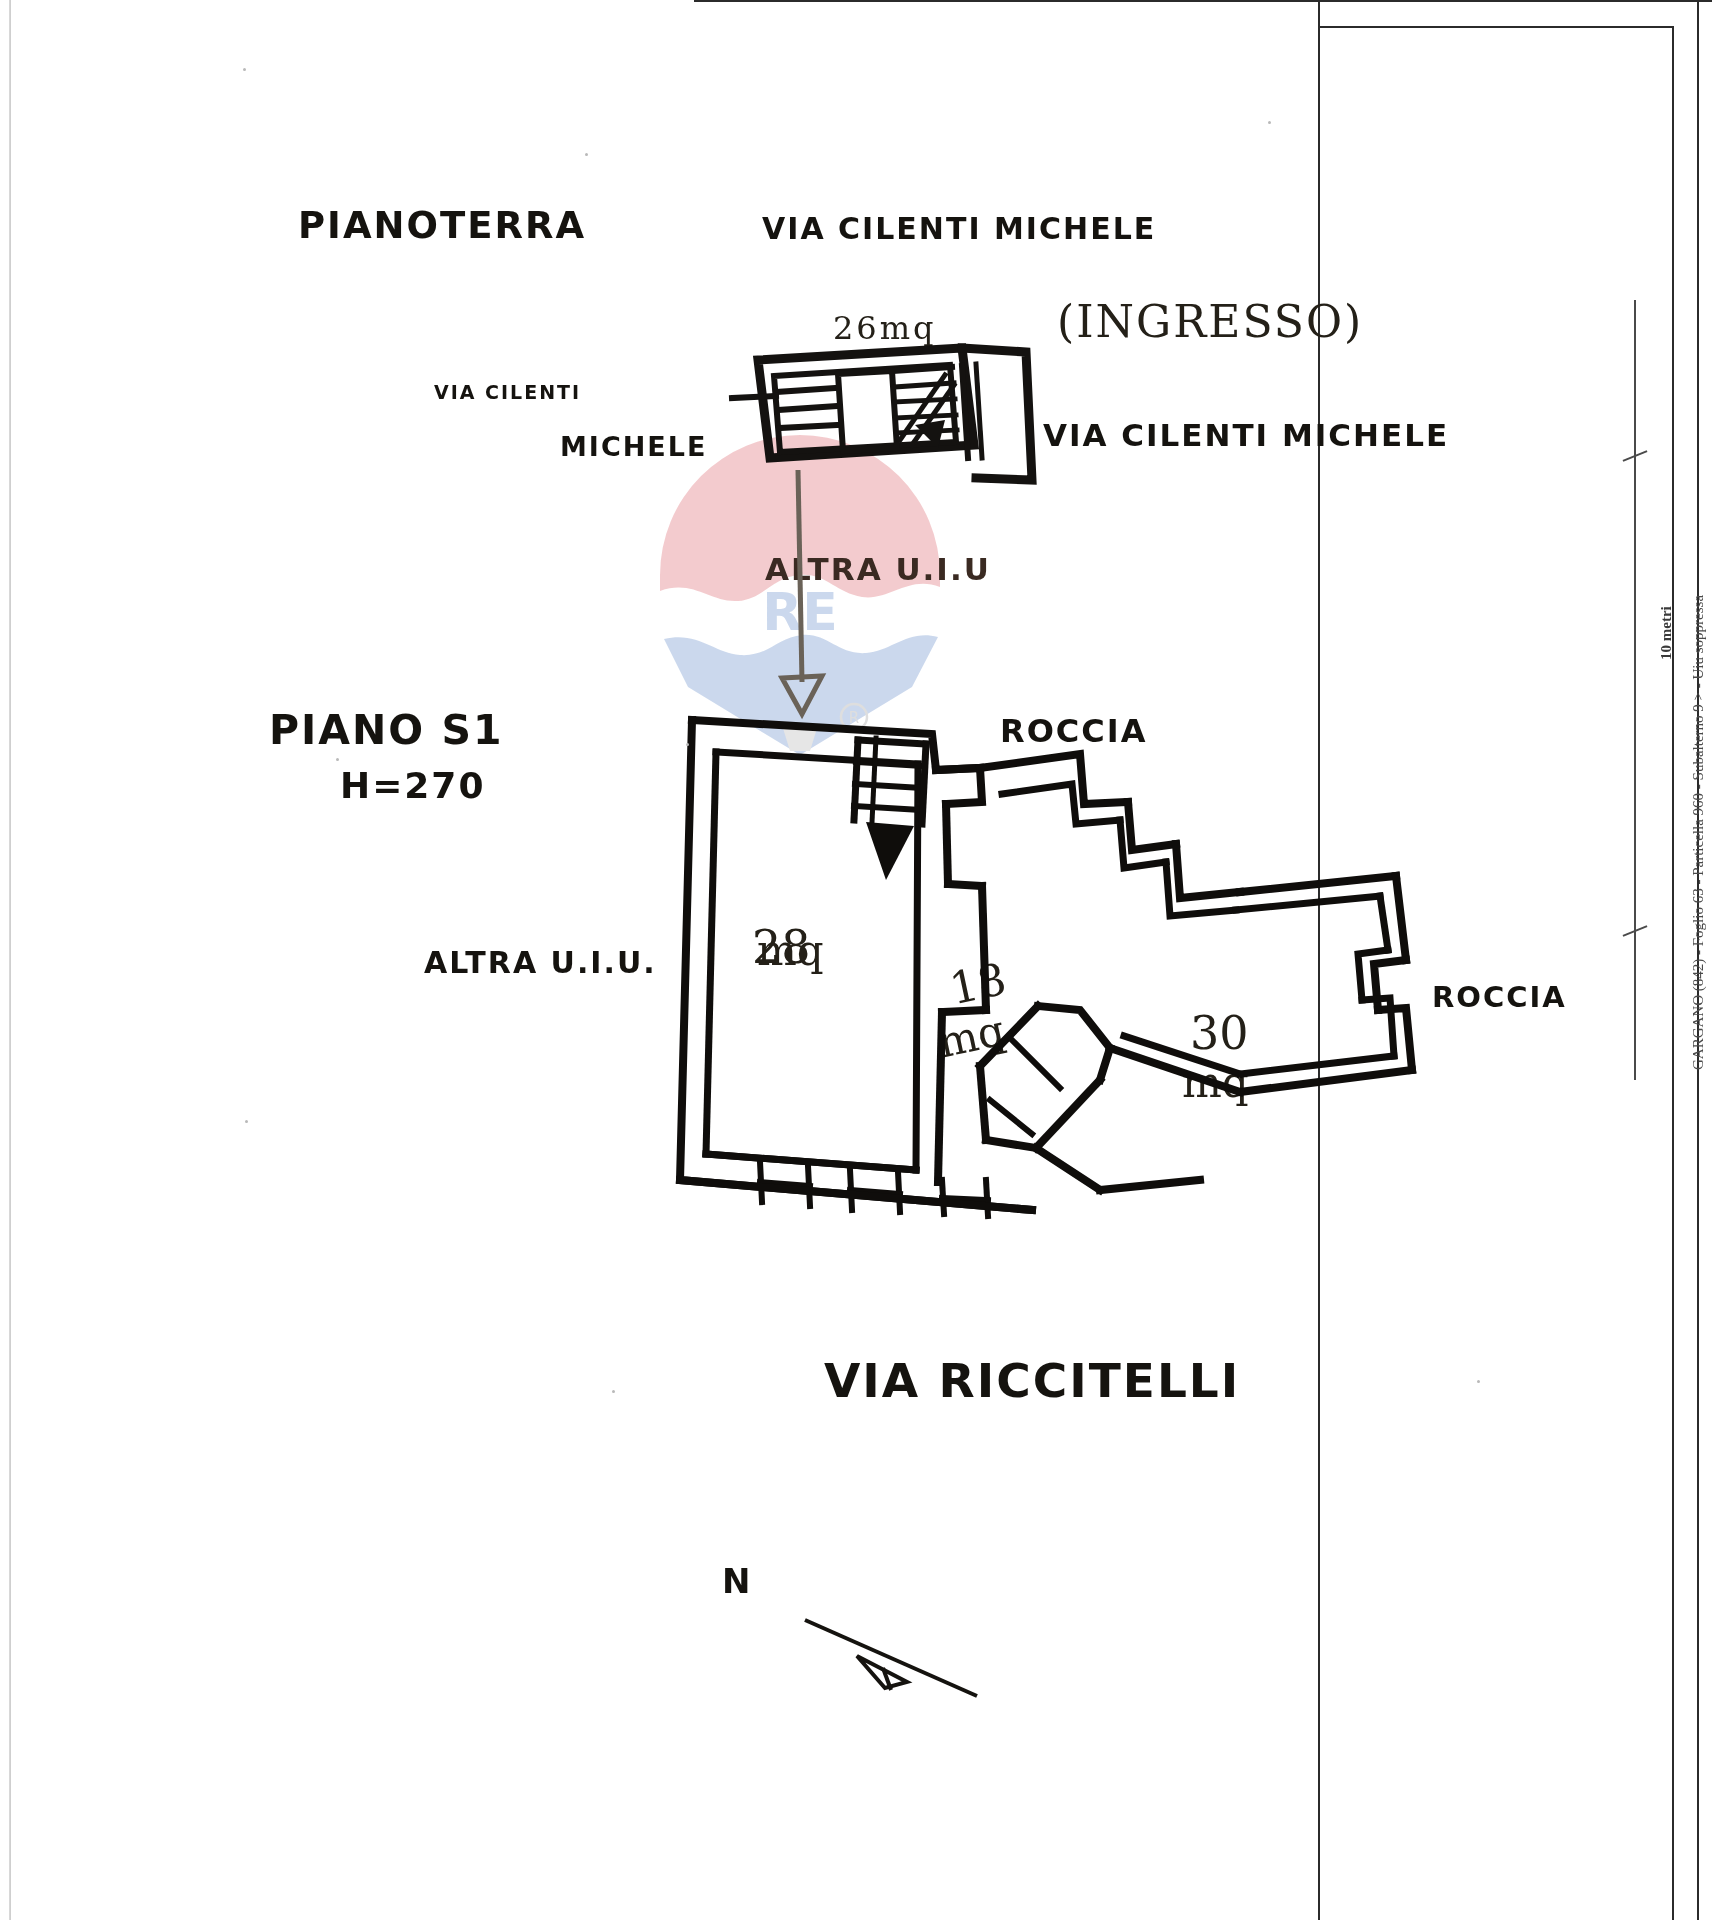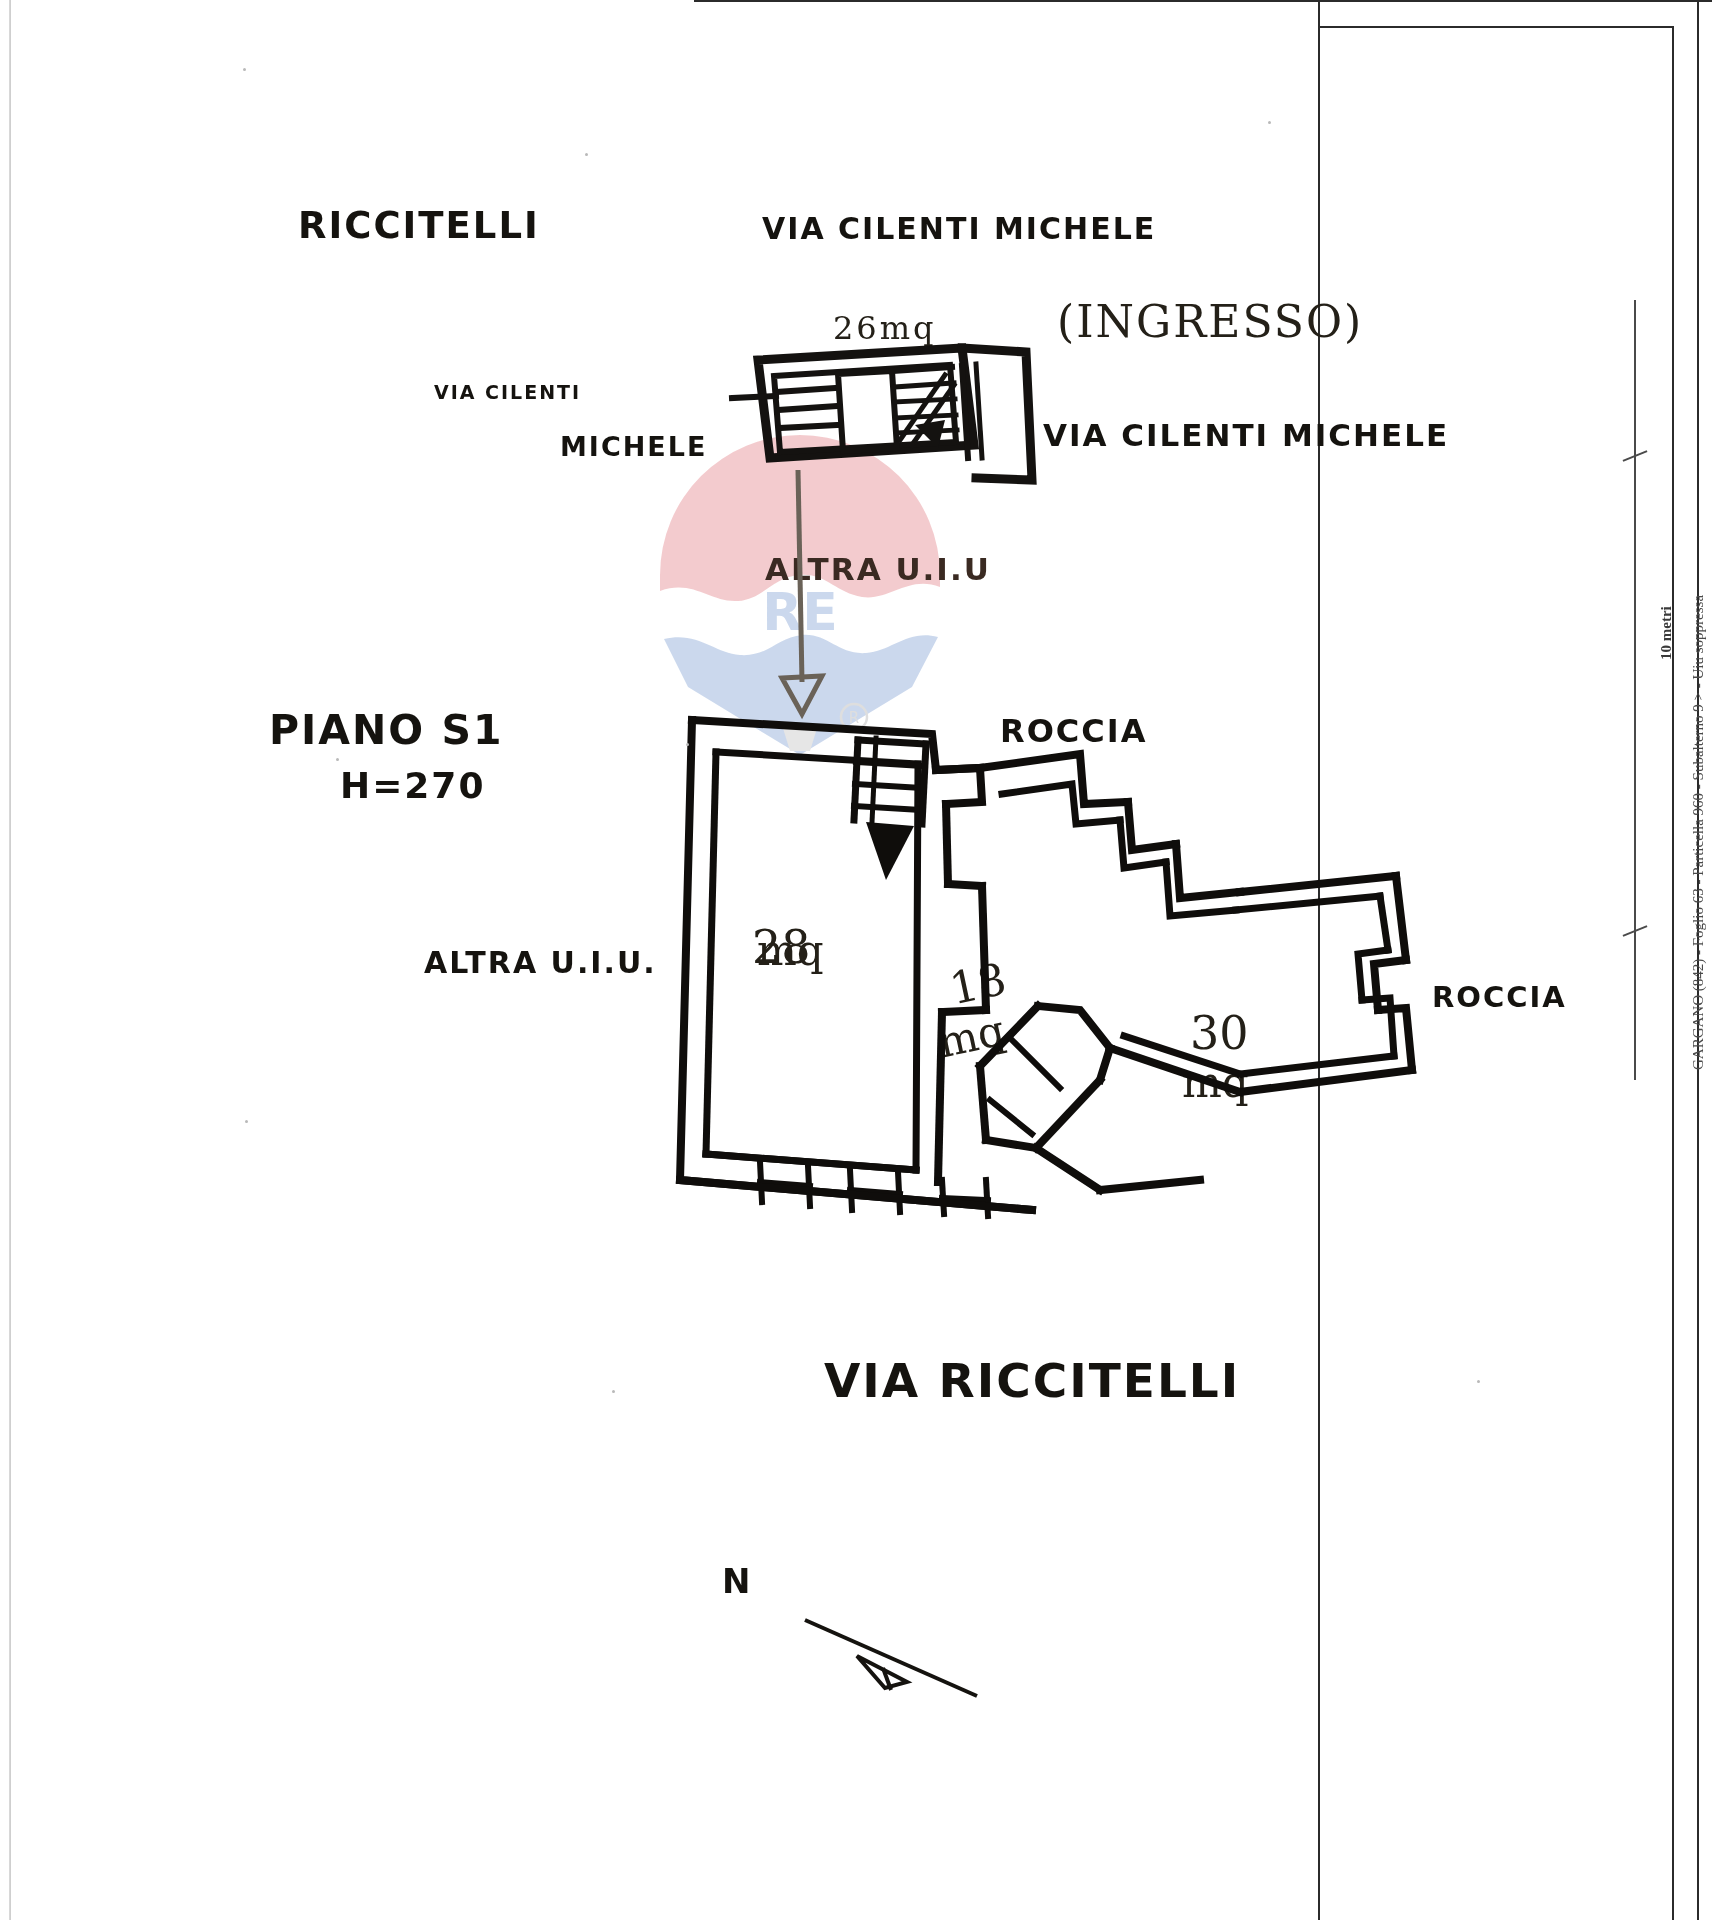--- a/index.html
+++ b/index.html
@@ -130,21 +130,21 @@
       <text x="160" y="205" text-anchor="middle" font-family="DejaVu Sans, sans-serif" font-size="52" font-weight="700" fill="#f2c3c6" opacity="0">/</text>
 
       <circle cx="214" cy="292" r="13" fill="none" stroke="#d9d9d9" stroke-width="2.5"></circle>
       <text x="214" y="298" text-anchor="middle" font-family="DejaVu Sans, sans-serif" font-size="15" fill="#d9d9d9">R</text>
 
       <path d="M 142 300 L 178 300 L 170 326 L 150 326 Z" fill="#e2e2e2"></path>
     </svg>
   </div>
 
 
-  <div class="hand" style="left:298px; top:206px; font-size:37px;">RICCITELLI</div>
+  <div class="hand" style="left:298px; top:206px; font-size:37px;">PIANOTERRA</div>
 
 
   <div class="hand" style="left:434px; top:382px; font-size:19px;">VIA CILENTI</div>
   <div class="hand" style="left:560px; top:432px; font-size:27px;">MICHELE</div>
 
   <div class="hand" style="left:762px; top:212px; font-size:30px;">VIA CILENTI MICHELE</div>
 
   <div class="hand-cursive" style="left:833px; top:300px; font-size:32px; letter-spacing:3px;margin-top:12px;">26mq</div>
 
   <div class="hand-cursive" style="left:1057px; top:300px; font-size:44px; letter-spacing:2px;">(INGRESSO)</div>

